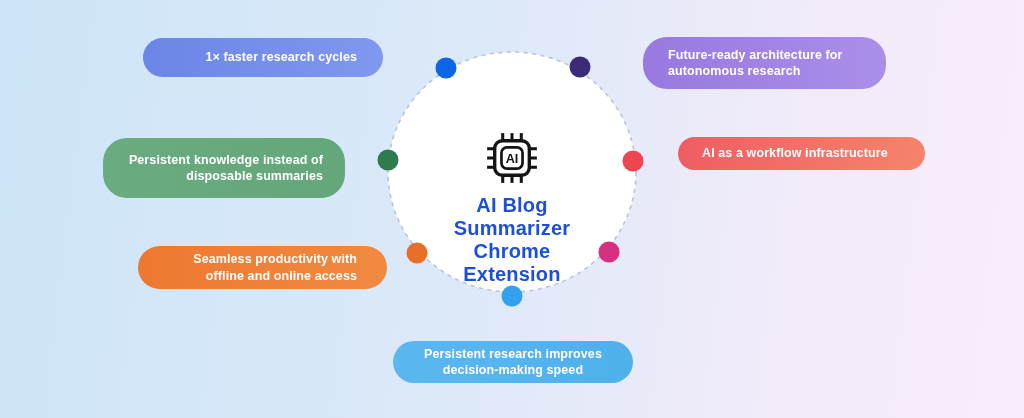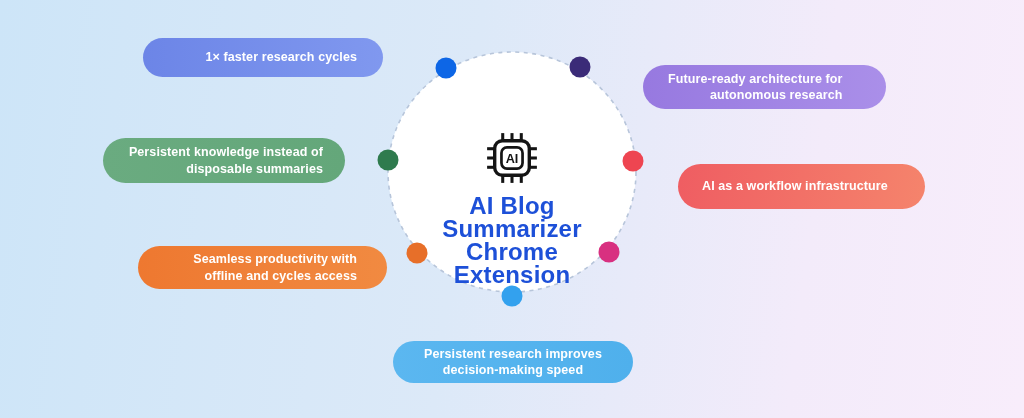--- a/index.html
+++ b/index.html
@@ -17,31 +17,31 @@
     display:flex;align-items:center;
     border-radius:24px;
     color:#ffffff;
     font-weight:bold;
     font-size:12.5px;
     line-height:16.5px;
     letter-spacing:0.1px;
   }
   .pill span{white-space:pre-line;}
   .p0{left:143px;top:38px;width:240px;height:39px;justify-content:flex-end;padding-right:26px;text-align:right;}
-  .p1{left:643px;top:37px;width:243px;height:44px;justify-content:flex-start;padding-left:25px;text-align:right;margin-top:28px;}
-  .p2{left:103px;top:138px;width:242px;height:45px;justify-content:flex-end;padding-right:22px;text-align:right;}
-  .p3{left:678px;top:137px;width:247px;height:45px;justify-content:flex-start;padding-left:24px;text-align:left;margin-top:27px;}
+  .p1{left:643px;top:37px;width:243px;height:52px;justify-content:flex-start;padding-left:25px;text-align:left;}
+  .p2{left:103px;top:138px;width:242px;height:60px;justify-content:flex-end;padding-right:22px;text-align:right;}
+  .p3{left:678px;top:137px;width:247px;height:33px;justify-content:flex-start;padding-left:24px;text-align:left;}
   .p4{left:138px;top:246px;width:249px;height:43px;justify-content:flex-end;padding-right:30px;text-align:right;}
   .p5{left:645px;top:244px;width:241px;height:45px;justify-content:flex-start;padding-left:24px;text-align:left;}
   .p6{left:393px;top:341px;width:240px;height:42px;justify-content:center;text-align:center;}
   .chip{position:absolute;left:484px;top:131px;width:56px;height:54px;}
   .hub-title{
     position:absolute;left:412px;top:194px;width:200px;
     text-align:center;
-    font-size:24px;font-weight:bold;
+    font-size:20px;font-weight:bold;
     line-height:23px;
     letter-spacing:0.2px;
     white-space:pre-line;
   }
 </style>
 </head>
 <body>
 
 <div class="stage" style="background: linear-gradient(97deg, rgb(205, 229, 248) 0%, rgb(220, 233, 248) 45%, rgb(243, 235, 250) 78%, rgb(248, 237, 251) 100%);">
 
@@ -90,20 +90,20 @@
   </div>
   <div class="pill p2" style="background: linear-gradient(90deg, rgb(106, 171, 128), rgb(100, 167, 122));">
     <span>Persistent knowledge instead of
 disposable summaries</span>
   </div>
   <div class="pill p3" style="background: linear-gradient(100deg, rgb(239, 93, 98), rgb(245, 132, 108));">
     <span>AI as a workflow infrastructure</span>
   </div>
   <div class="pill p4" style="background: linear-gradient(90deg, rgb(238, 120, 48), rgb(241, 138, 65));">
     <span>Seamless productivity with
-offline and cycles access</span>
+offline and online access</span>
   </div>
   <div class="pill p6" style="background: linear-gradient(90deg, rgb(91, 183, 240), rgb(79, 176, 236));">
     <span>Persistent research improves
 decision-making speed</span>
   </div>
 
 </div>
 
 </body></html>

